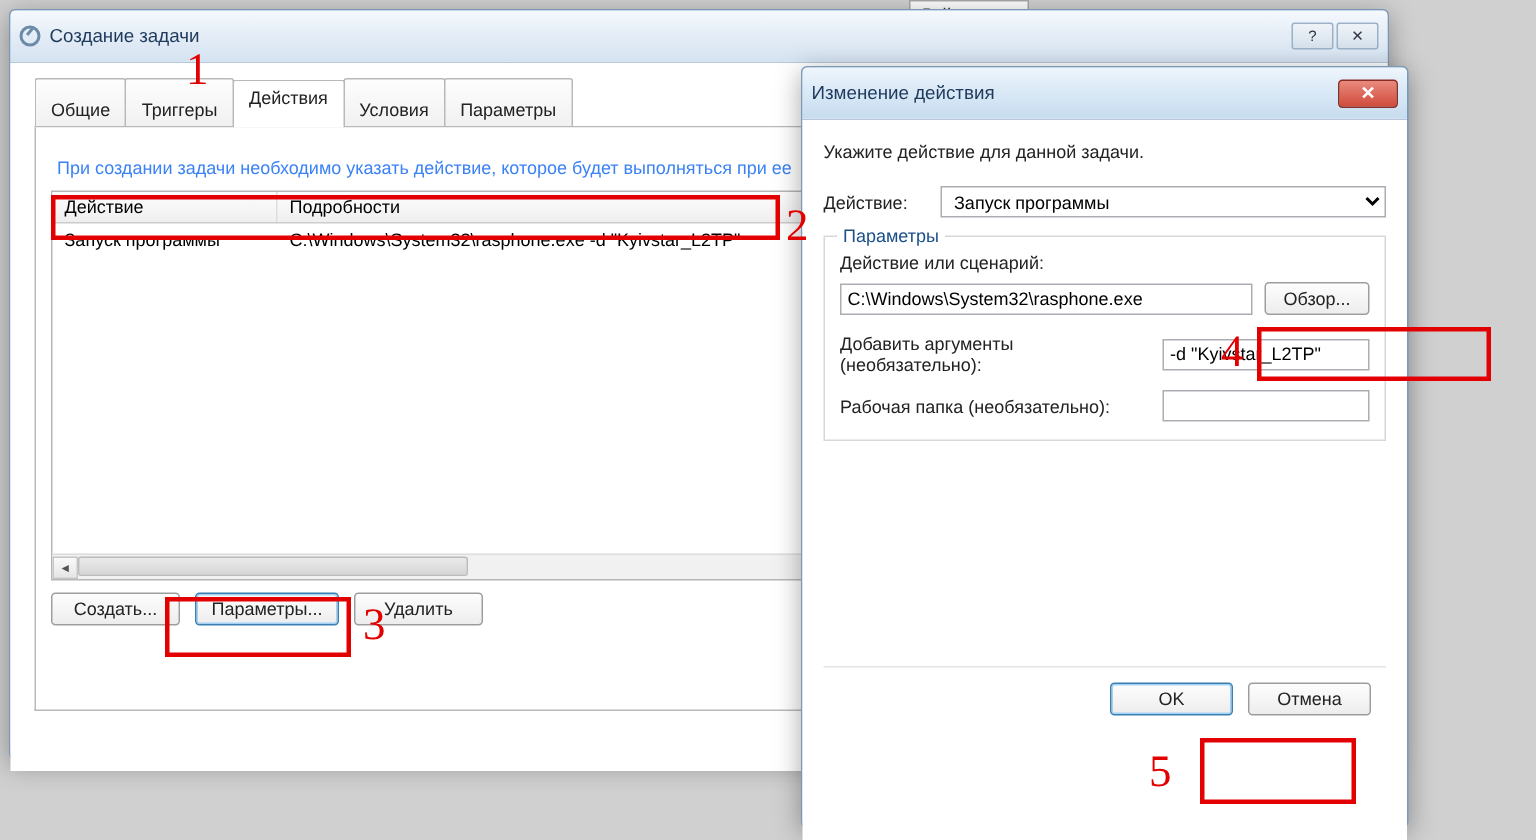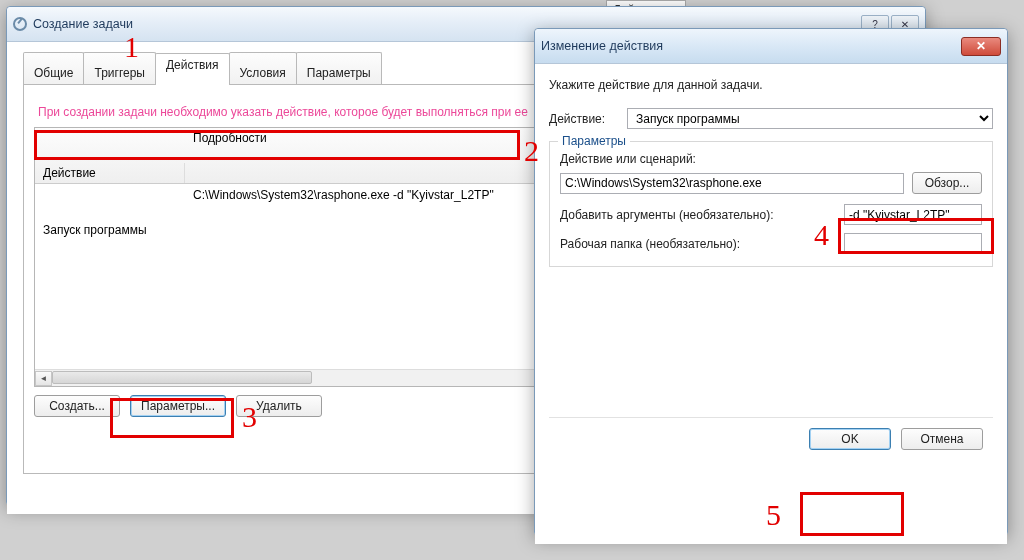--- a/index.html
+++ b/index.html
@@ -80,35 +80,35 @@
     font-size: 12px;
     color: #222;
     border-radius: 2px 2px 0 0;
   }
   .tab.active {
     background: #fff;
     position: relative;
     top: 1px;
     padding-top:4px;
   }
-  .instr { margin: 10px 4px 8px 4px; color:#ec4899; }
+  .instr { margin: 10px 4px 8px 4px; color:#3b82f6; }
   .list-box {
     border: 1px solid #b6b6b6;
     height: 260px;
     display:flex; flex-direction:column;
     background:#fff;
   }
   .list-header {
     display:flex;
     background: linear-gradient(#fdfdfd,#efefef);
     border-bottom:1px solid #ccc;
     font-size:12px;
   }
   .list-header > div { padding:3px 8px; border-right:1px solid #ddd; }
-  .col1 { width: 150px; margin-top: 35px; }
+  .col1 { width: 150px; }
   .col2 { flex: 1; }
   .list-row { display:flex; font-size:12px; }
   .list-row > div { padding:4px 8px; }
   .list-scroll { margin-top:auto; height:17px; background:#f1f1f1; border-top:1px solid #ddd; display:flex; align-items:center;}
   .sb-btn{width:17px;height:15px;background:linear-gradient(#fafafa,#e5e5e5);border:1px solid #c6c6c6;display:flex;align-items:center;justify-content:center;color:#555;font-size:8px;}
   .sb-track{flex:1;background:#f1f1f1;position:relative;height:15px;}
   .sb-thumb{position:absolute;left:0;top:0;height:13px;width:260px;background:linear-gradient(#eaeaea,#d6d6d6);border:1px solid #bcbcbc;border-radius:2px;}
   .btn {
     min-width: 86px;
     padding: 3px 10px;
@@ -192,21 +192,21 @@
           <div class="sb-btn" style="height:22px;">▼</div>
         </div>
       </div>
     </div>
     <div style="display:flex; justify-content:flex-end; padding:8px 6px 0 6px;">
       <button class="btn" style="min-width:88px;">OK</button>
     </div>
   </div>
 </div>
 
-<div class="window" style="left:534px; top:28px; width:474px; height:508px;">
+<div class="window" style="left:534px; top:44px; width:405px; height:508px;">
   <div class="titlebar" style="background:linear-gradient(to bottom,#eef5fc 0%,#d9e8f6 50%,#c7dcef 100%);">
     <span class="title">Изменение действия</span>
     <div class="controls">
       <div class="ctrl-close">✕</div>
     </div>
   </div>
   <div class="win-body" style="height:calc(100% - 26px); display:flex; flex-direction:column; padding:12px 14px 0 14px;">
     <div class="label">Укажите действие для данной задачи.</div>
     <div class="field-row" style="margin-top:14px;">
       <span class="label" style="width:70px;">Действие:</span>

